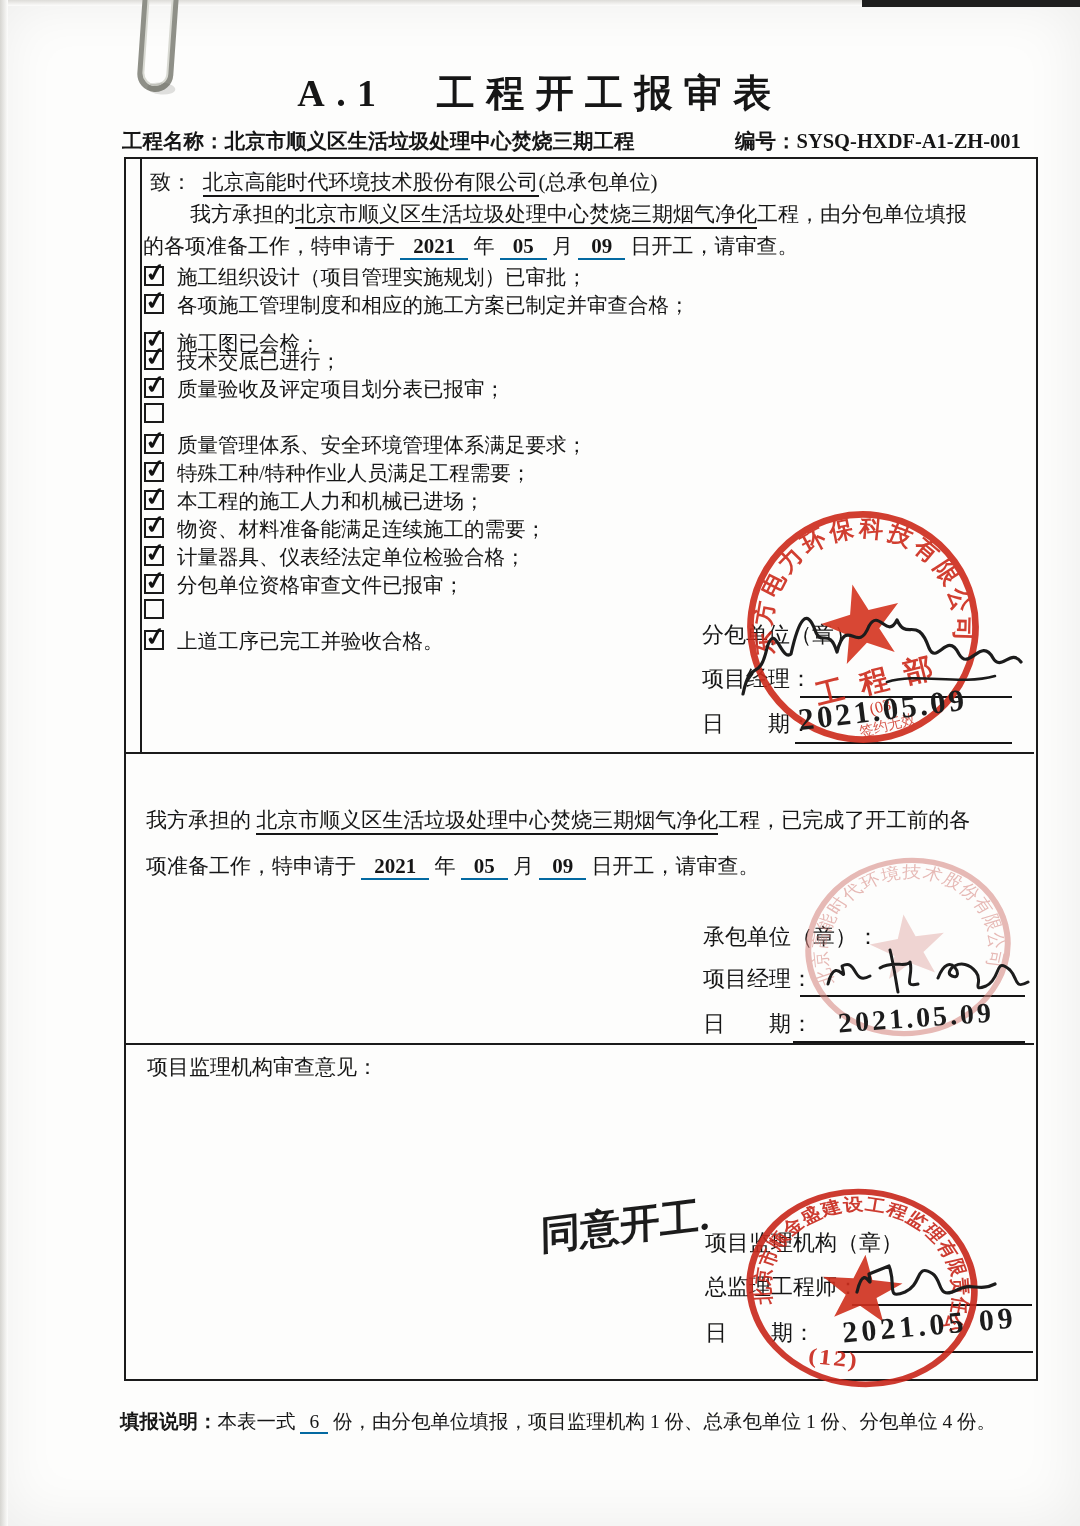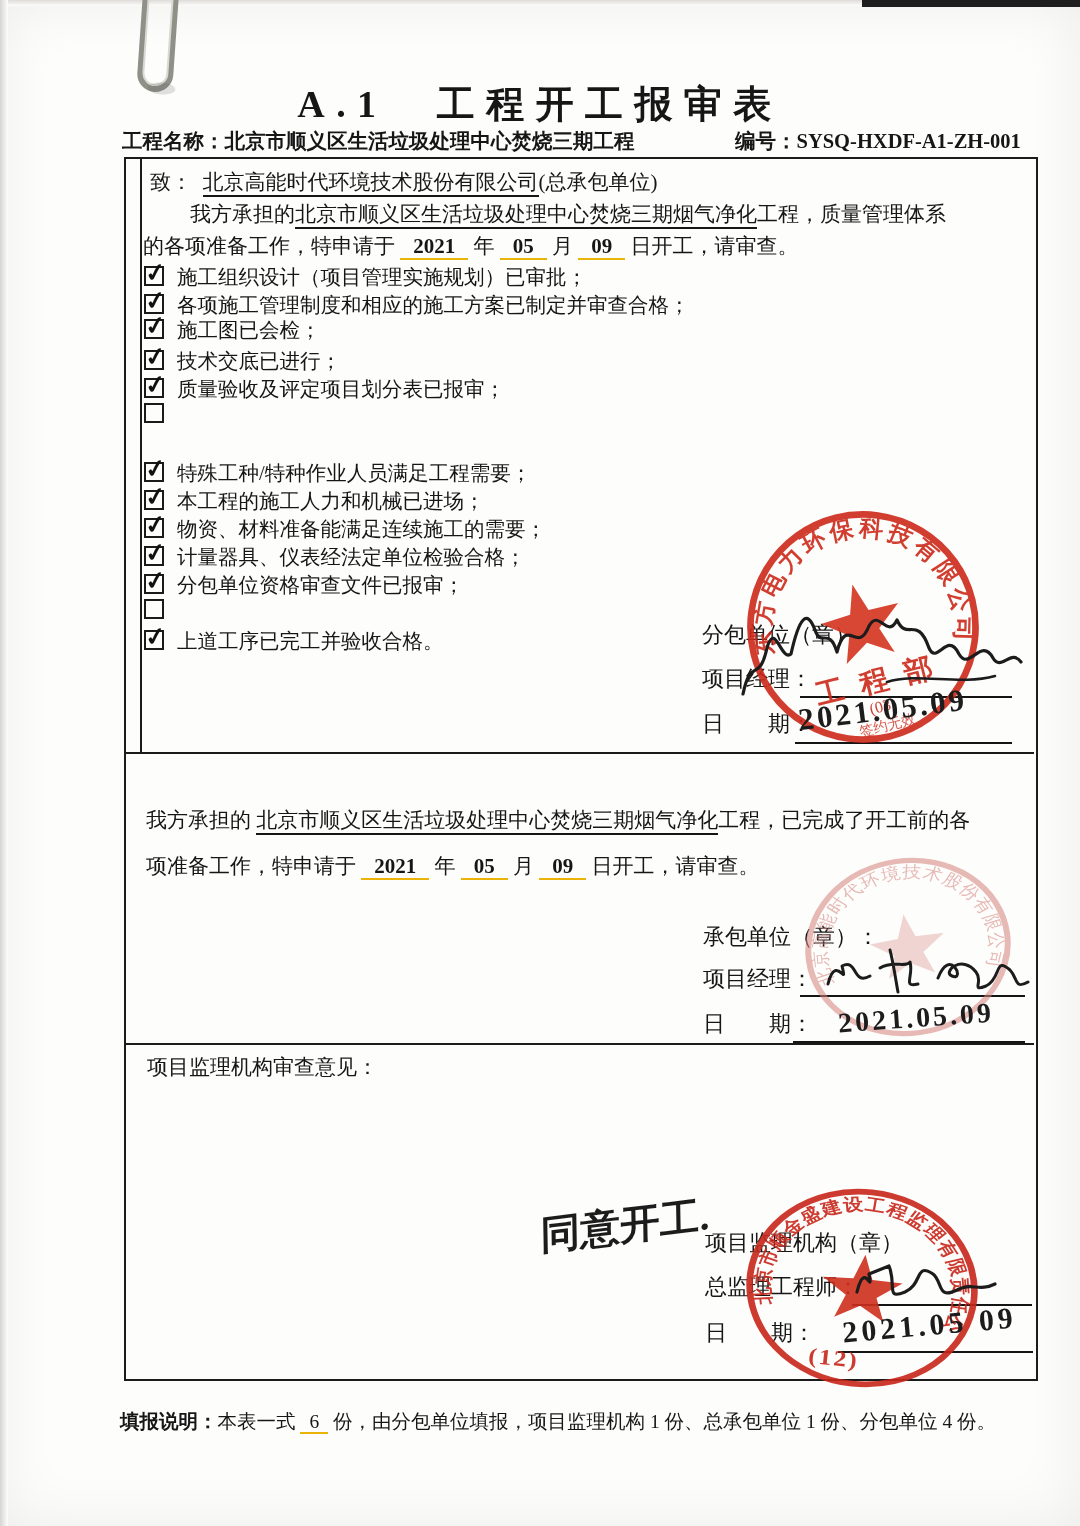--- a/index.html
+++ b/index.html
@@ -3,28 +3,28 @@
 <meta charset="utf-8">
 <style>
   html,body{margin:0;padding:0;background:#c9c8c5;}
   .paper{position:relative;width:1080px;height:1526px;margin:0 auto;background:#fdfdfc;
          font-family:"Liberation Serif","DejaVu Serif",serif;color:#161616;overflow:hidden;
          box-shadow:inset 0 0 60px rgba(0,0,0,.07);}
   .abs{position:absolute;white-space:nowrap;}
   .edgeL{position:absolute;left:0;top:0;width:8px;height:100%;background:linear-gradient(to right,#d6d5d1,#fdfdfc);}
   .edgeT{position:absolute;left:0;top:0;width:100%;height:6px;background:linear-gradient(to bottom,#dddcd8,#fdfdfc);}
   .strip{position:absolute;left:862px;top:0;width:218px;height:7px;background:#1e1e1e;}
-  .title{left:0;width:1080px;top:68px;text-align:center;font-size:38px;font-weight:bold;letter-spacing:.30em;margin-top:11px;}
+  .title{left:0;width:1080px;top:68px;text-align:center;font-size:38px;font-weight:bold;letter-spacing:.30em;}
   .hdr{font-size:20.5px;font-weight:bold;}
   .box{position:absolute;border:2.5px solid #1b1b1b;background:transparent;}
   .hline{position:absolute;height:2.4px;background:#1b1b1b;}
   .vline{position:absolute;width:2px;background:#1b1b1b;}
   .t{font-size:21px;}
   .uline{border-bottom:2px solid #161616;padding-bottom:1px;}
-  .blank{font-weight:bold;border-bottom:2px solid #eab308;padding:0 13px;}
+  .blank{font-weight:bold;border-bottom:2px solid #0369a1;padding:0 13px;}
   .chkrow{position:absolute;left:144px;font-size:20.5px;white-space:nowrap;}
   .chkbox{display:inline-block;width:16px;height:16px;border:2px solid #1a1a1a;margin-right:13px;
           position:relative;vertical-align:-2px;}
   .chkbox.on::after{content:"✓";position:absolute;left:-1px;top:-10px;font-size:25px;font-weight:bold;
           color:#111;transform:rotate(-8deg);}
   .siglabel{font-size:22px;}
   .sigline{position:absolute;height:2px;background:#151515;}
   .hw{color:#1c1c1c;font-weight:bold;}
   .hwdate{font-size:31px;letter-spacing:3px;}
   .foot{font-size:19.5px;margin-top:20px;}
@@ -55,38 +55,39 @@
   <div class="box" style="left:124px;top:157px;width:910px;height:1220px;"></div>
   <div class="hline" style="left:124px;top:752px;width:910px;"></div>
   <div class="hline" style="left:124px;top:1043px;width:910px;"></div>
   <div class="vline" style="left:140px;top:157px;height:595px;"></div>
 
   <div class="abs t" style="left:150px;top:168px;">
     <span>致：</span>&nbsp;
     <span class="uline">北京高能时代环境技术股份有限公司</span><span>(总承包单位)</span>
   </div>
   <div class="abs t" style="left:190px;top:200px;">
-    <span>我方承担的</span><span class="uline">北京市顺义区生活垃圾处理中心焚烧三期烟气净化</span><span>工程，质量管理体系</span>
+    <span>我方承担的</span><span class="uline">北京市顺义区生活垃圾处理中心焚烧三期烟气净化</span><span>工程，由分包单位填报</span>
   </div>
   <div class="abs t" style="left:143px;top:232px;">
     <span>的各项准备工作，特申请于</span>
     <span class="blank">2021</span>
     <span>年</span>
     <span class="blank">05</span>
     <span>月</span>
     <span class="blank">09</span>
     <span>日开工，请审查。</span>
   </div>
 
   <div class="chkrow" style="top:263px;"><span class="chkbox on"></span><span>施工组织设计（项目管理实施规划）已审批；</span></div>
   <div class="chkrow" style="top:291px;"><span class="chkbox on"></span><span>各项施工管理制度和相应的施工方案已制定并审查合格；</span></div>
-  <div class="chkrow" style="top:316px;"><span class="chkbox on"></span><span>施工图已会检；</span></div>
+  <div class="chkrow" style="top:329px;"><span class="chkbox on"></span><span>施工图已会检；</span></div>
   <div class="chkrow" style="top:347px;"><span class="chkbox on"></span><span>技术交底已进行；</span></div>
   <div class="chkrow" style="top:375px;"><span class="chkbox on"></span><span>质量验收及评定项目划分表已报审；</span></div>
   <div class="chkrow" style="top:403px;"><span class="chkbox"></span></div>
+  <div class="chkrow" style="top:431px;"><span class="chkbox on"></span><span>质量管理体系、安全环境管理体系满足要求；</span></div>
   <div class="chkrow" style="top:459px;"><span class="chkbox on"></span><span>特殊工种/特种作业人员满足工程需要；</span></div>
   <div class="chkrow" style="top:487px;"><span class="chkbox on"></span><span>本工程的施工人力和机械已进场；</span></div>
   <div class="chkrow" style="top:515px;"><span class="chkbox on"></span><span>物资、材料准备能满足连续施工的需要；</span></div>
   <div class="chkrow" style="top:543px;"><span class="chkbox on"></span><span>计量器具、仪表经法定单位检验合格；</span></div>
   <div class="chkrow" style="top:571px;"><span class="chkbox on"></span><span>分包单位资格审查文件已报审；</span></div>
   <div class="chkrow" style="top:599px;"><span class="chkbox"></span></div>
   <div class="chkrow" style="top:627px;"><span class="chkbox on"></span><span>上道工序已完工并验收合格。</span></div>
 
   <div class="abs siglabel" style="left:702px;top:620px;">分包单位（章）</div>
   <div class="abs siglabel" style="left:702px;top:664px;">项目经理：</div>

